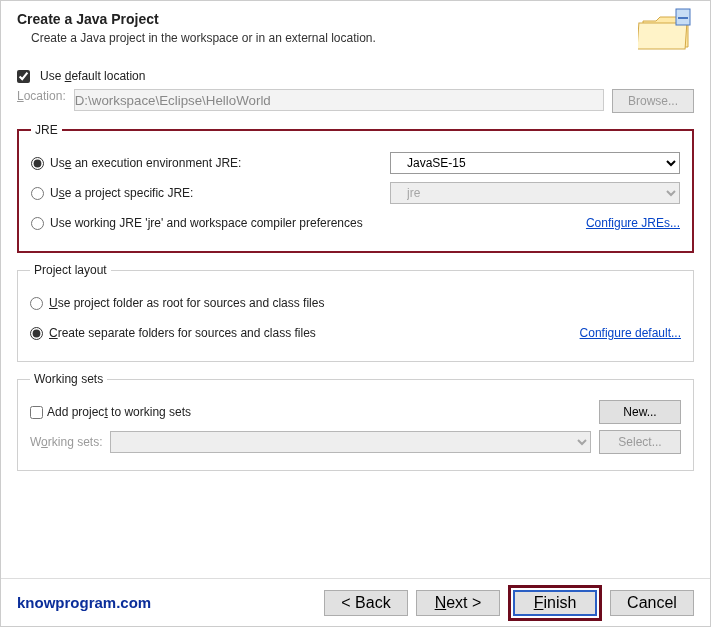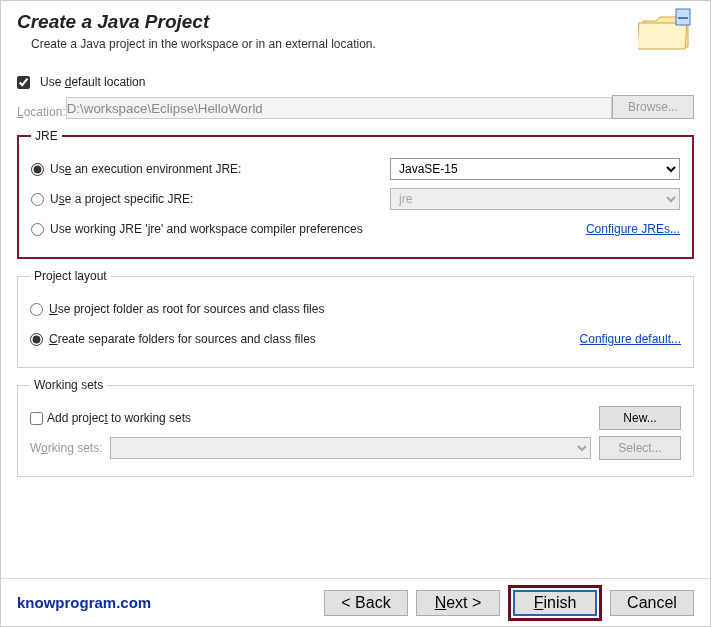--- a/index.html
+++ b/index.html
@@ -4,51 +4,51 @@
 <style>
   * { box-sizing: border-box; font-family: "Segoe UI", Tahoma, sans-serif; }
   body { margin: 0; background: #fff; width: 711px; height: 627px; position: relative; font-size: 12px; color: #222; }
   .window { border: 1px solid #ccc; width: 711px; height: 627px; position: relative; background: #fff; }
   .titlebar { height: 28px; display: flex; align-items: center; padding-left: 8px; }
   .titlebar .icon { width: 16px; height: 16px; margin-right: 6px; display:inline-block; }
   .titlebar .title { flex: 1; font-size: 12px; }
   .winbtns { display: flex; }
   .winbtn { width: 44px; height: 28px; display: flex; align-items: center; justify-content: center; font-family: inherit; font-size: 14px; }
   .header { padding: 10px 16px 14px 16px; background: #fff; position: relative; }
-  .header h1 { font-size: 19px; font-weight: bold; margin: 0 0 4px 0; font-style: italic; }
+  .header h1 { font-size: 14px; font-weight: bold; margin: 0 0 4px 0; }
   .header p { margin: 0 0 0 14px; font-size: 12px; color: #333; }
   .header-icon { position: absolute; right: 16px; top: 6px; }
   .content { padding: 10px 16px 0 16px; }
   .redbox { border: 3px solid #6d0b1d; padding: 8px 10px; margin-bottom: 10px; }
   .row { display: flex; align-items: center; gap: 6px; margin-bottom: 6px; }
   .input { flex: 1; height: 22px; border: 1px solid #7a9acf; padding: 2px 4px; font-size: 12px; background: #fff; }
   .projname-wrap { display:flex; align-items:center; }
   .annot { color: #1c3ea3; font-weight: bold; font-style: italic; font-size: 16px; position: absolute; left: 265px; pointer-events:none; }
   .checkbox { width: 13px; height: 13px; margin: 0 4px 0 0; accent-color: #333; }
   .disabled { color: #9a9a9a; }
   .text-disabled { background: #f3f3f3; color: #888; }
   .btn { height: 24px; min-width: 82px; padding: 0 14px; background: #e1e1e1; border: 1px solid #adadad; font-size: 12px; cursor: pointer; }
   .btn:disabled { color: #9a9a9a; background: #e9e9e9; cursor: default; }
   fieldset { border: 1px solid #d0d0d0; margin: 0 0 10px 0; padding: 8px 12px 10px 12px; }
   fieldset.red { border: 2px solid #831627; }
   legend { font-size: 12px; padding: 0 4px; }
   .radio { margin: 0 6px 0 0; accent-color: #333; }
   .radiorow { display: flex; align-items: center; margin: 6px 0; min-height: 24px; }
   .radiorow .lbl { flex: 0 0 340px; }
-  .select { height: 22px; border: 1px solid #999; background: #e8e8e8; font-size: 12px; padding: 1px 4px; flex: 1; }
+  .select { height: 22px; border: 1px solid #999; background: #e8e8e8; font-size: 12px; padding: 1px 12px; flex: 1; }
   .select.enabled { background: #fff; }
   .link { color: #0645c8; text-decoration: underline; cursor: pointer; font-size: 12px; }
   .rightlink { margin-left: auto; }
   .buttonbar { position: absolute; bottom: 0; left: 0; right: 0; height: 48px; border-top: 1px solid #ddd; display: flex; align-items: center; padding: 0 16px; gap: 8px; background: #fff; }
   .buttonbar .spacer { flex:1; }
   .brand { color: #0b2e9a; font-weight: bold; font-size: 15px; }
   .nbtn { height: 26px; width: 84px; background: #e1e1e1; border: 1px solid #adadad; font-size: 16px; cursor: pointer; }
   .nbtn.primary-wrap { border: 3px solid #6d0b1d; padding: 2px; height: auto; width: auto; background: transparent; }
   .nbtn.primary { border: 2px solid #2a5fc4; background: #e1e1e1; width: 84px; height: 26px; }
-  .loc-row { display:flex; align-items:flex-end; gap:0; margin-bottom:10px; }
+  .loc-row { display:flex; align-items:flex-start; gap:8px; margin-bottom:10px; }
   .loc-row input { flex:1; height:22px; border:1px solid #ccc; padding:2px 0; }
 </style>
 </head>
 <body>
 
 <div class="window">
 
   <div class="header">
     <h1>Create a Java Project</h1>
     <p>Create a Java project in the workspace or in an external location.</p>

